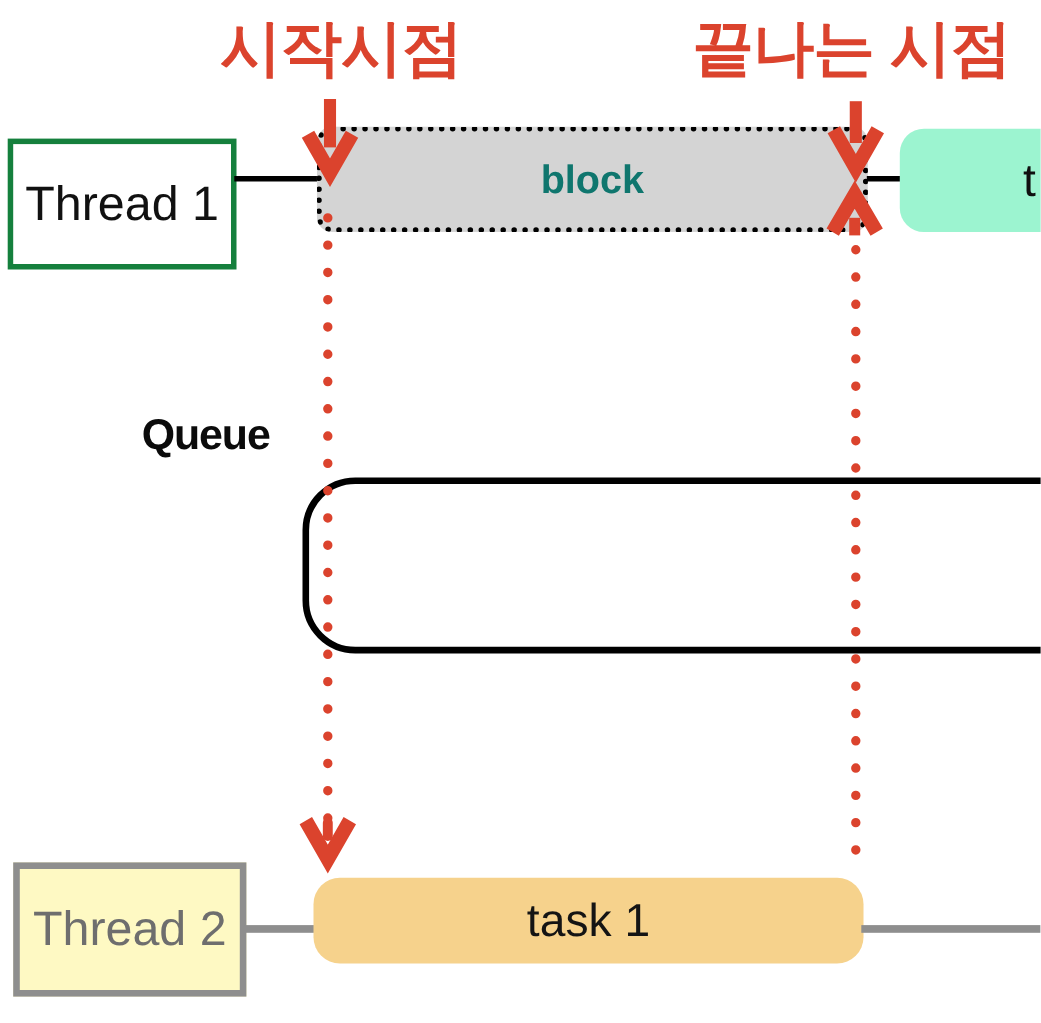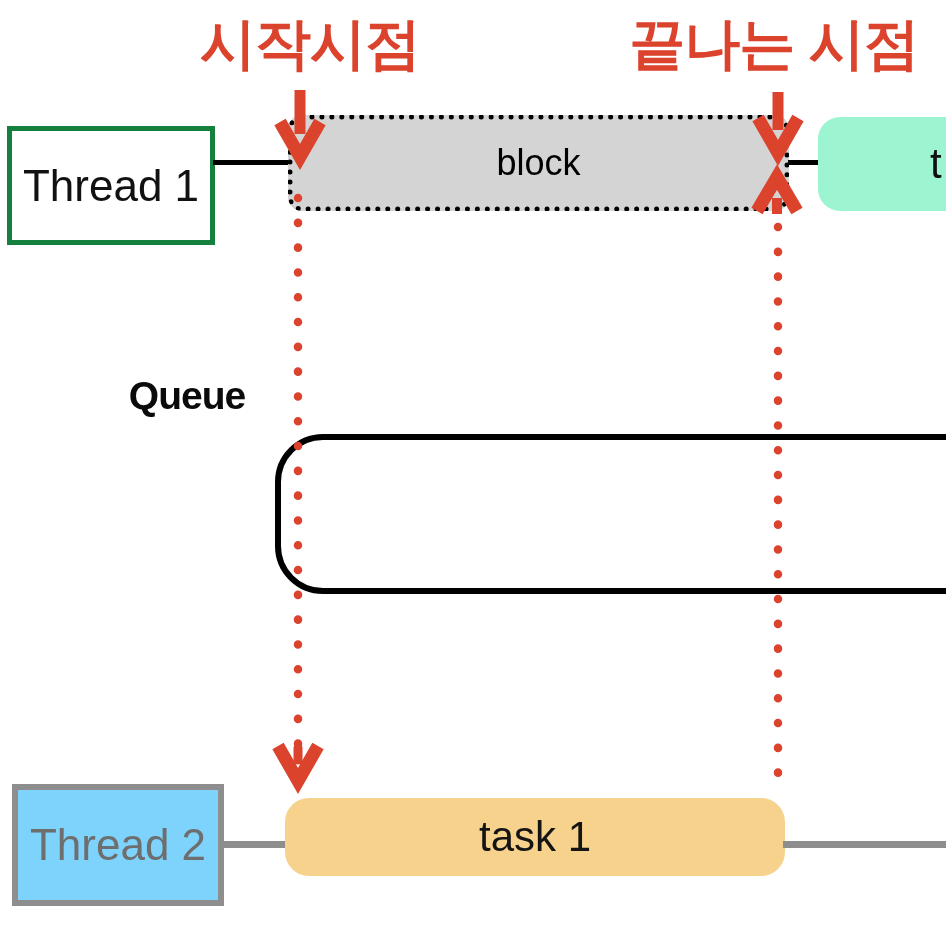--- a/index.html
+++ b/index.html
@@ -35,40 +35,40 @@
   
   #thread1-box{
     left:7px;top:104px;width:208px;height:119px;box-sizing:border-box;
     border:5px solid #15803d;background:#fff;
     display:flex;align-items:center;justify-content:center;
     font-size:44px;color:#111;margin-top:22px;
   }
   
   #thread2-box{
     left:12px;top:784px;width:212px;height:122px;box-sizing:border-box;
-    border:6px solid var(--gray-border);background:#7dd3fc;
+    border:6px solid var(--gray-border);background:#fef9c3;
     display:flex;align-items:center;justify-content:center;
     font-size:44px;color:var(--gray-text);
   }
 
   
   .conn{background:#000;}
   .conn-gray{background:var(--gray-border);}
   #conn-thread1{left:213px;top:160px;width:78px;height:5px;}
   #conn-block-next{left:788px;top:160px;width:32px;height:5px;}
   #conn-thread2{left:222px;top:841px;width:66px;height:7px;}
   #conn-task1-right{left:783px;top:841px;width:163px;height:7px;}
 
   
   #block-box{
     left:288px;top:115px;width:501px;height:96px;box-sizing:border-box;
     background:var(--block-fill);
     border:5px dotted #000;border-radius:14px;
     display:flex;align-items:center;justify-content:center;
-    font-size:36px;font-weight:normal;color:#000000;
+    font-size:36px;font-weight:bold;color:#0f766e;
   }
 
   
   #next-task-box{
     left:818px;top:117px;width:330px;height:94px;
     background:var(--next-task-fill);border-radius:22px;
   }
   #next-task-label{
     position:absolute;left:112px;top:0;height:94px;
     display:flex;align-items:center;

